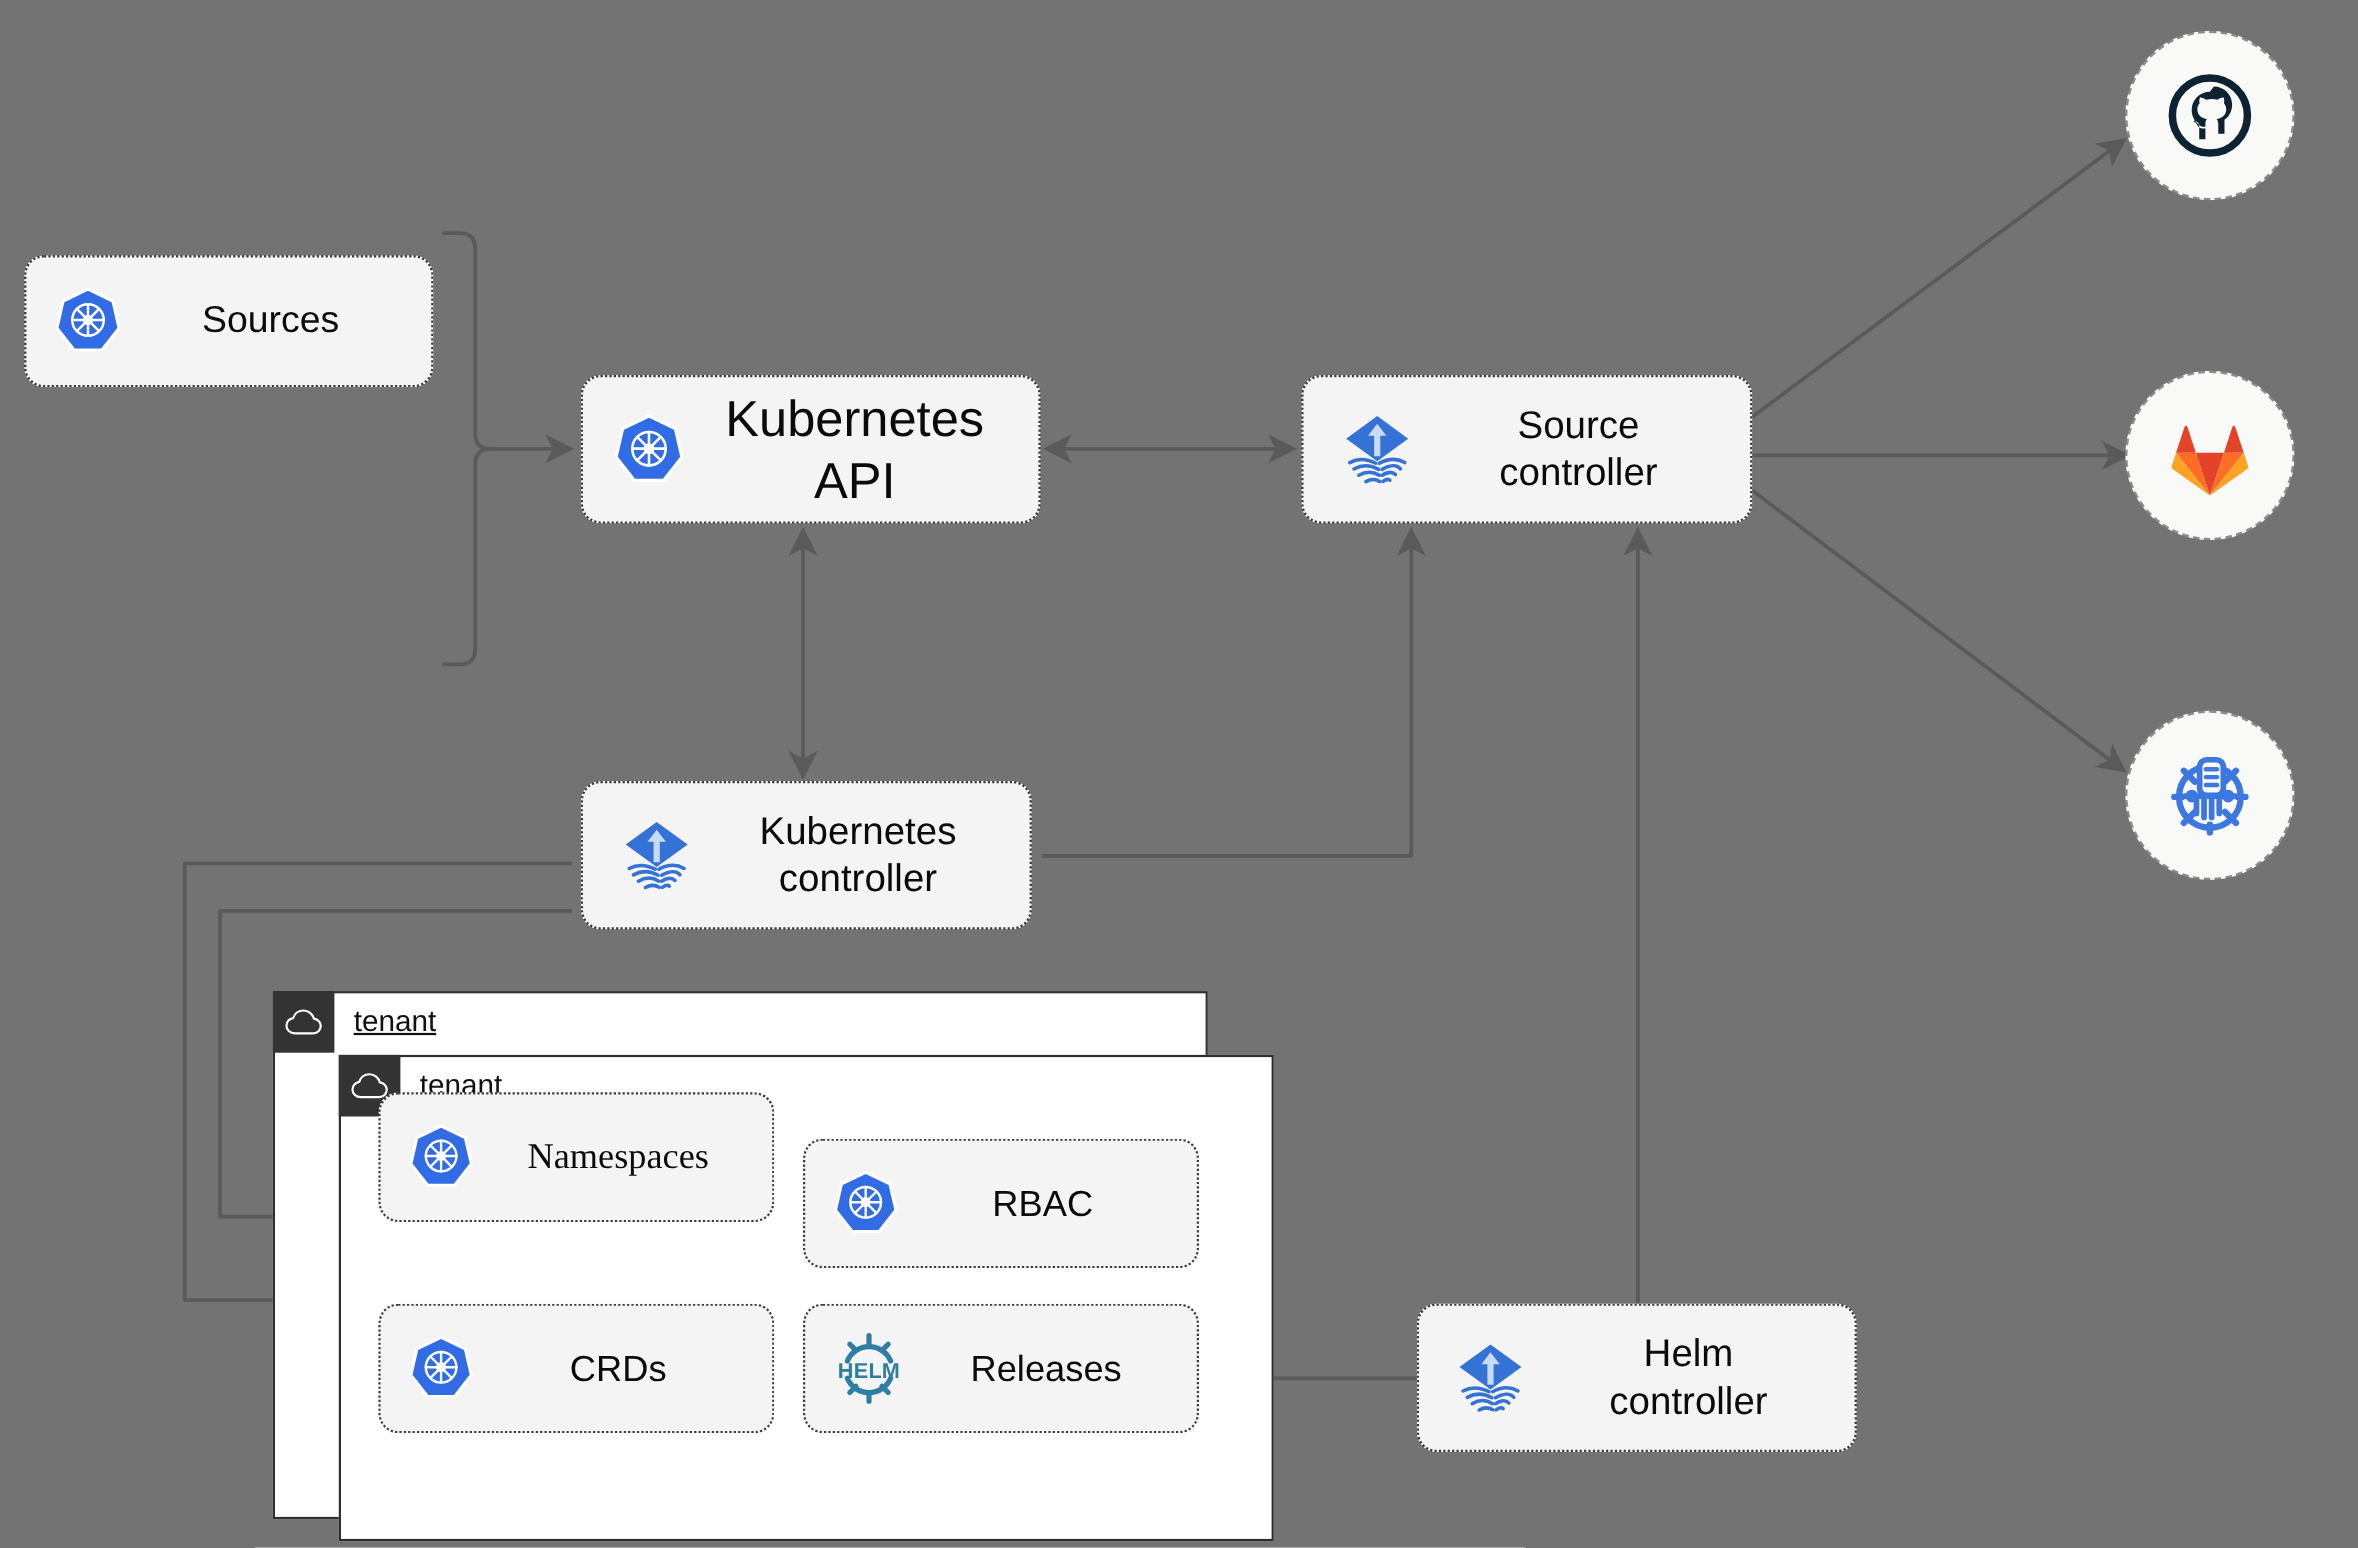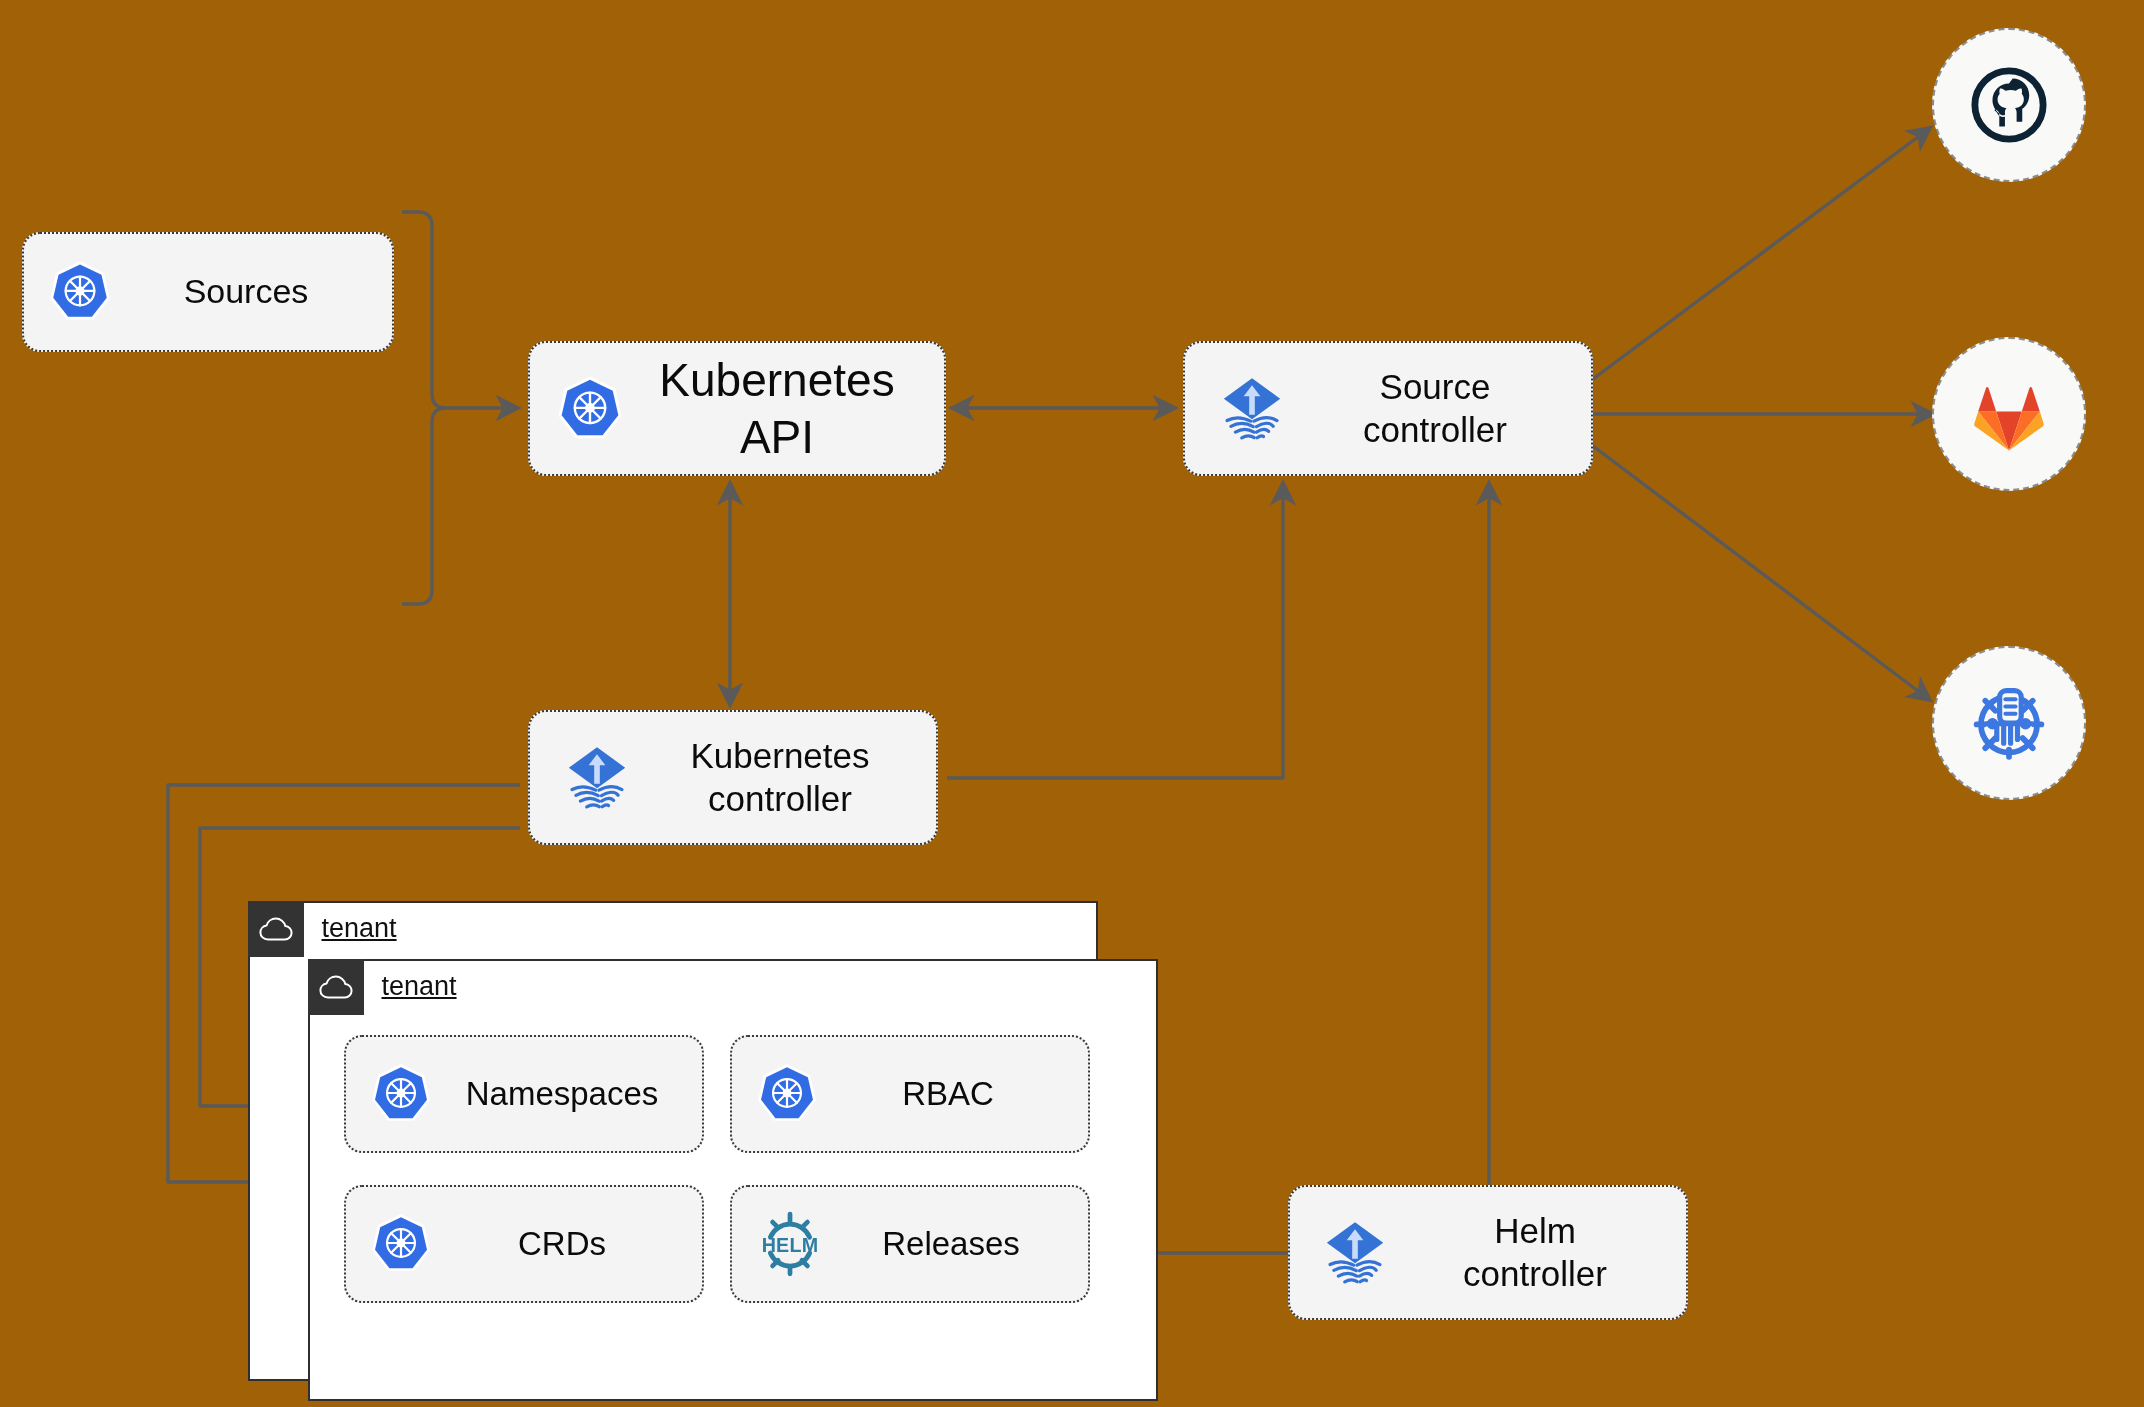--- a/index.html
+++ b/index.html
@@ -8,21 +8,21 @@
     background: #ffffff;
   }
   body {
     font-family: "Liberation Sans", sans-serif;
     -webkit-font-smoothing: antialiased;
   }
   #canvas {
     position: relative;
     width: 2144px;
     height: 1407px;
-    background: #a16207;
+    background: #737373;
     overflow: hidden;
   }
   #wires {
     position: absolute;
     left: 0; top: 0;
     width: 2144px;
     height: 1407px;
     pointer-events: none;
   }
 
@@ -326,21 +326,21 @@
         <svg width="34" height="26" viewBox="0 0 36 26" aria-hidden="true">
           <path d="M9.5 24 C4.8 24 1.5 20.7 1.5 16.6 C1.5 12.9 4.3 9.8 8 9.3
                    C9.2 5.0 13.2 2 17.9 2 C22.7 2 26.8 5.3 27.8 9.8
                    C31.5 10.2 34.5 13.2 34.5 17 C34.5 20.9 31.3 24 27.4 24 Z" fill="none" stroke="#ffffff" stroke-width="2.1" stroke-linejoin="round"></path>
         </svg>
       </span>
       <span class="tname">tenant</span>
     </div>
   </div>
 
-  <div class="node n-tres" style="left:344px; top:1035px;">
+  <div class="node n-tres" style="left:344px; top:993px;font-family:Liberation Serif, serif;">
     <span class="ico">
       <svg width="66" height="66" viewBox="0 0 64 64" aria-hidden="true">
         <polygon points="32,3 54.5,13.8 60,38 44.5,58 19.5,58 4,38 9.5,13.8" fill="#ffffff"></polygon>
         <polygon points="32,6 52.2,15.7 57.2,37.5 43.2,55.4 20.8,55.4 6.8,37.5 11.8,15.7" fill="#326ce5"></polygon>
         <g fill="none" stroke="#ffffff" stroke-width="2.1" stroke-linecap="round">
           <circle cx="32" cy="31" r="13.5"></circle>
           <circle cx="32" cy="31" r="3.3" fill="#ffffff"></circle>
           <path d="M32 17.5 L32 27.8 M32 34.2 L32 44.5"></path>
           <path d="M18.5 31 L28.8 31 M35.2 31 L45.5 31"></path>
           <path d="M22.5 21.5 L29.7 28.7 M34.3 33.3 L41.5 40.5"></path>

